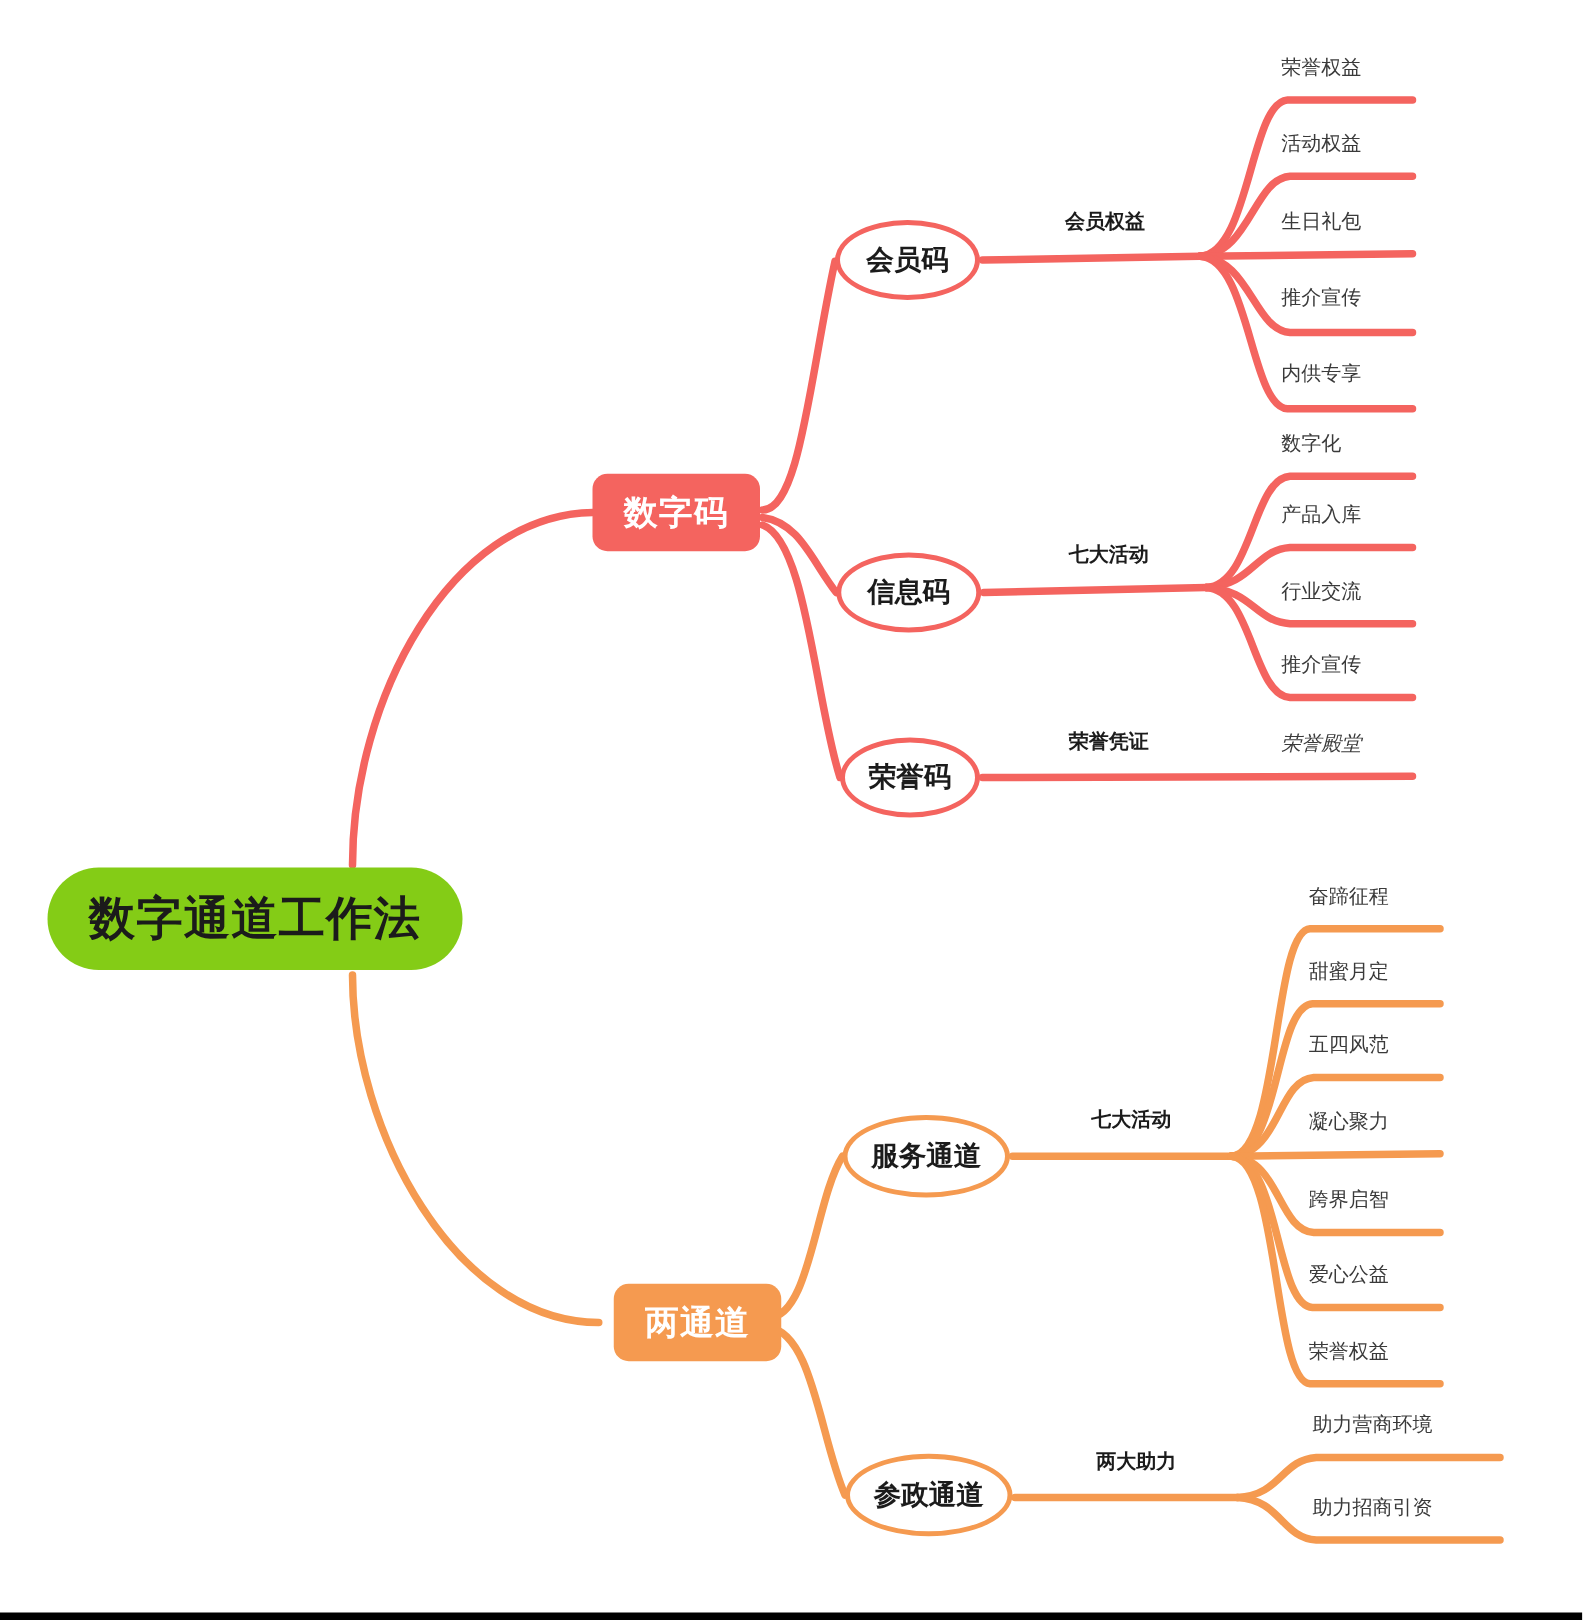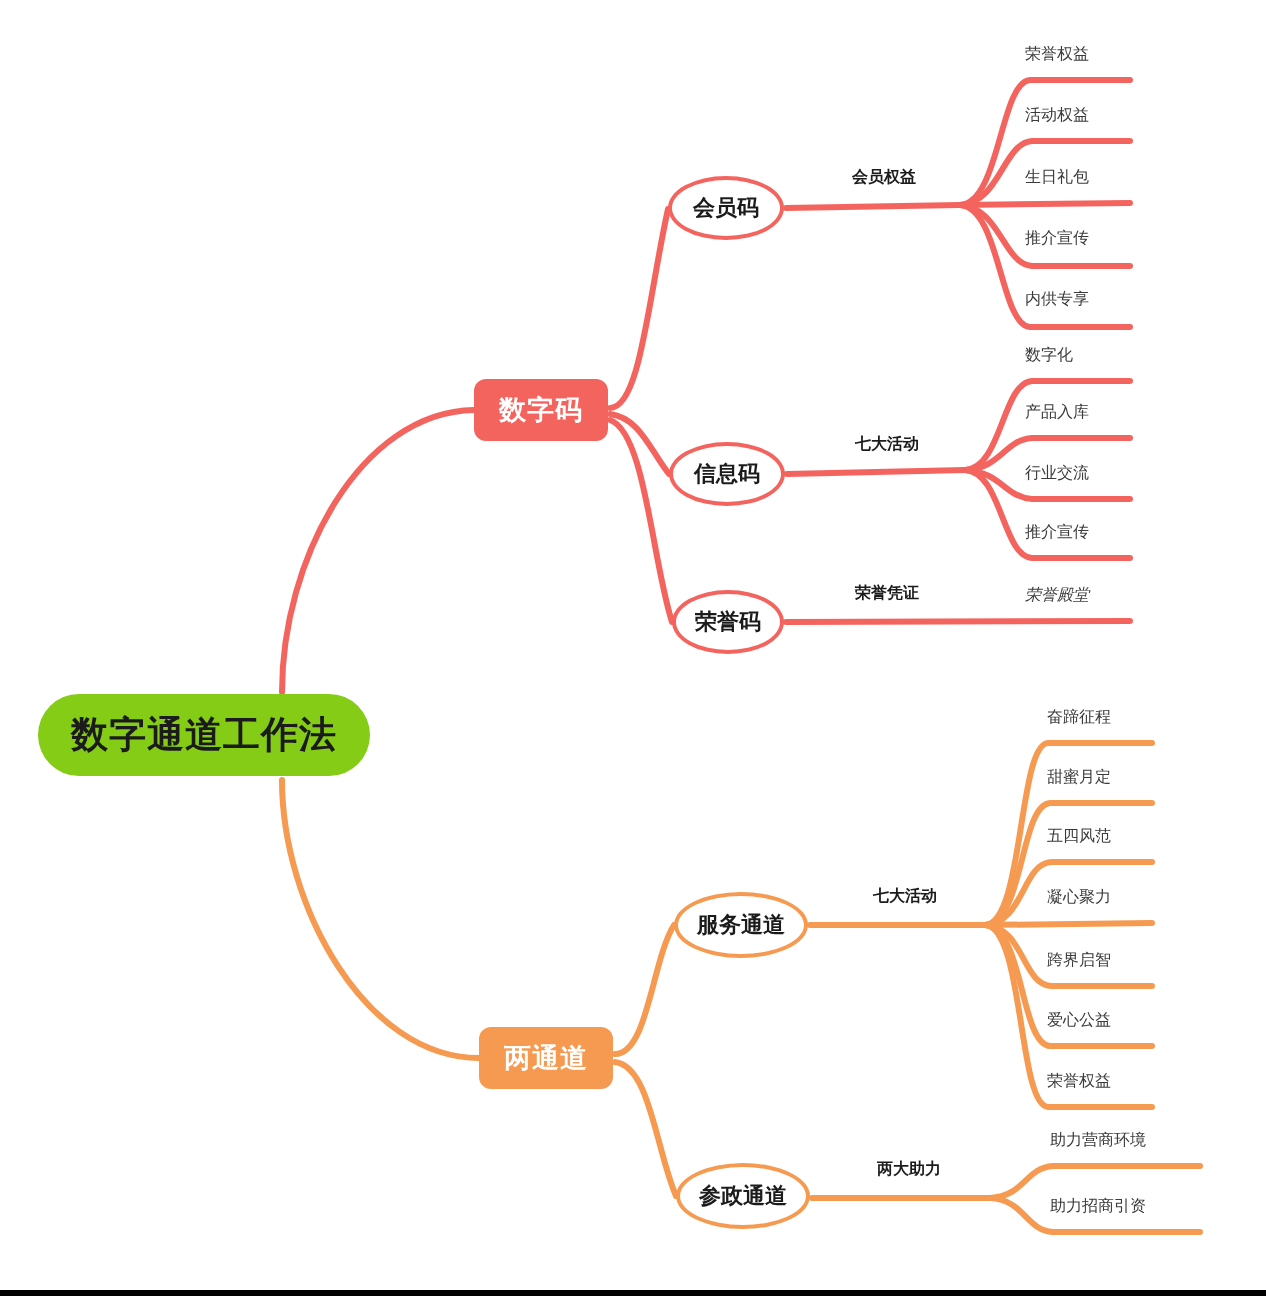--- a/index.html
+++ b/index.html
@@ -53,21 +53,21 @@
   .node-l1 {
     width: 134px;
     height: 62px;
     border-radius: 12px;
     color: #ffffff;
     font-size: 27px;
     font-weight: bold;
     letter-spacing: 1px;
   }
   .node-l1.red   { background: #F4645F; }
-  .node-l1.orange{ background: #F59A50; }
+  .node-l1.orange{ background: #F59A50; margin-left: 12px; }
   .node-l1-digital { left: 474px; top: 379px; }
   .node-l1-channel { left: 479px; top: 1027px; }
 
   
   .node-l2 {
     border-radius: 50%;
     background: #ffffff;
     color: #1b1b1b;
     font-size: 22px;
     font-weight: bold;

